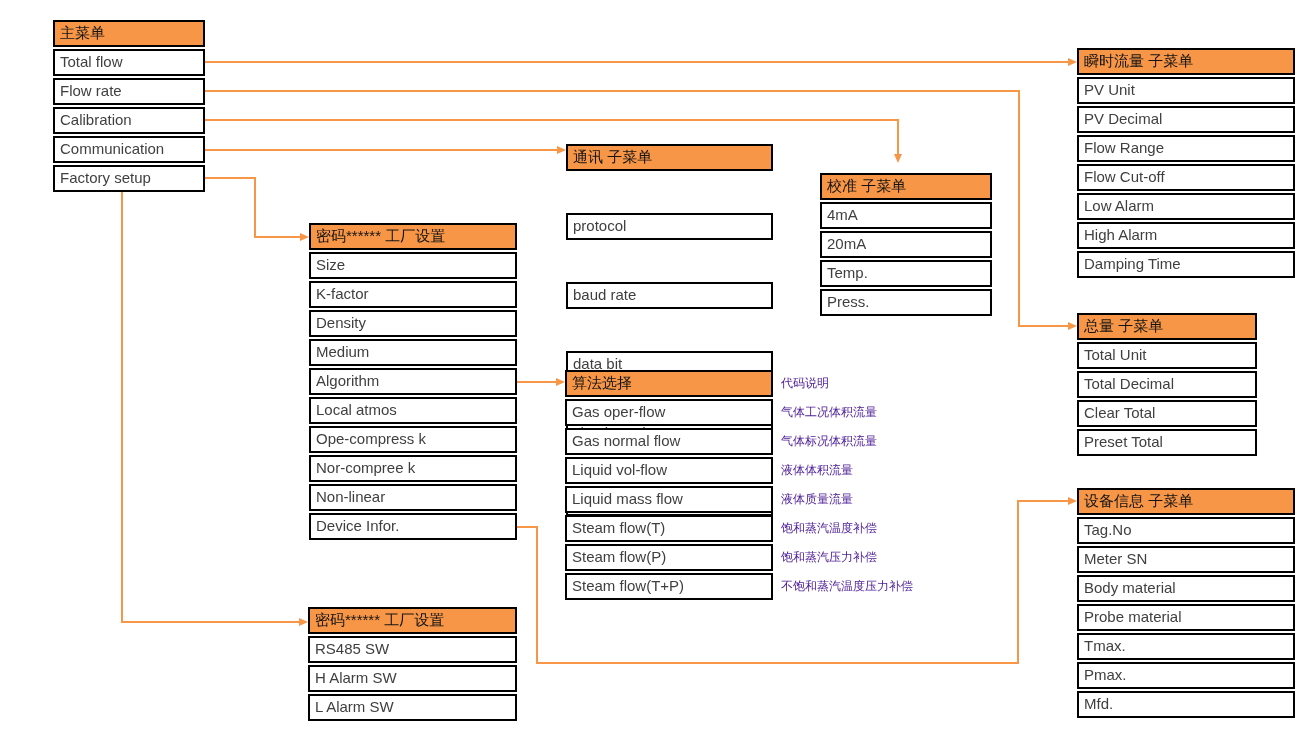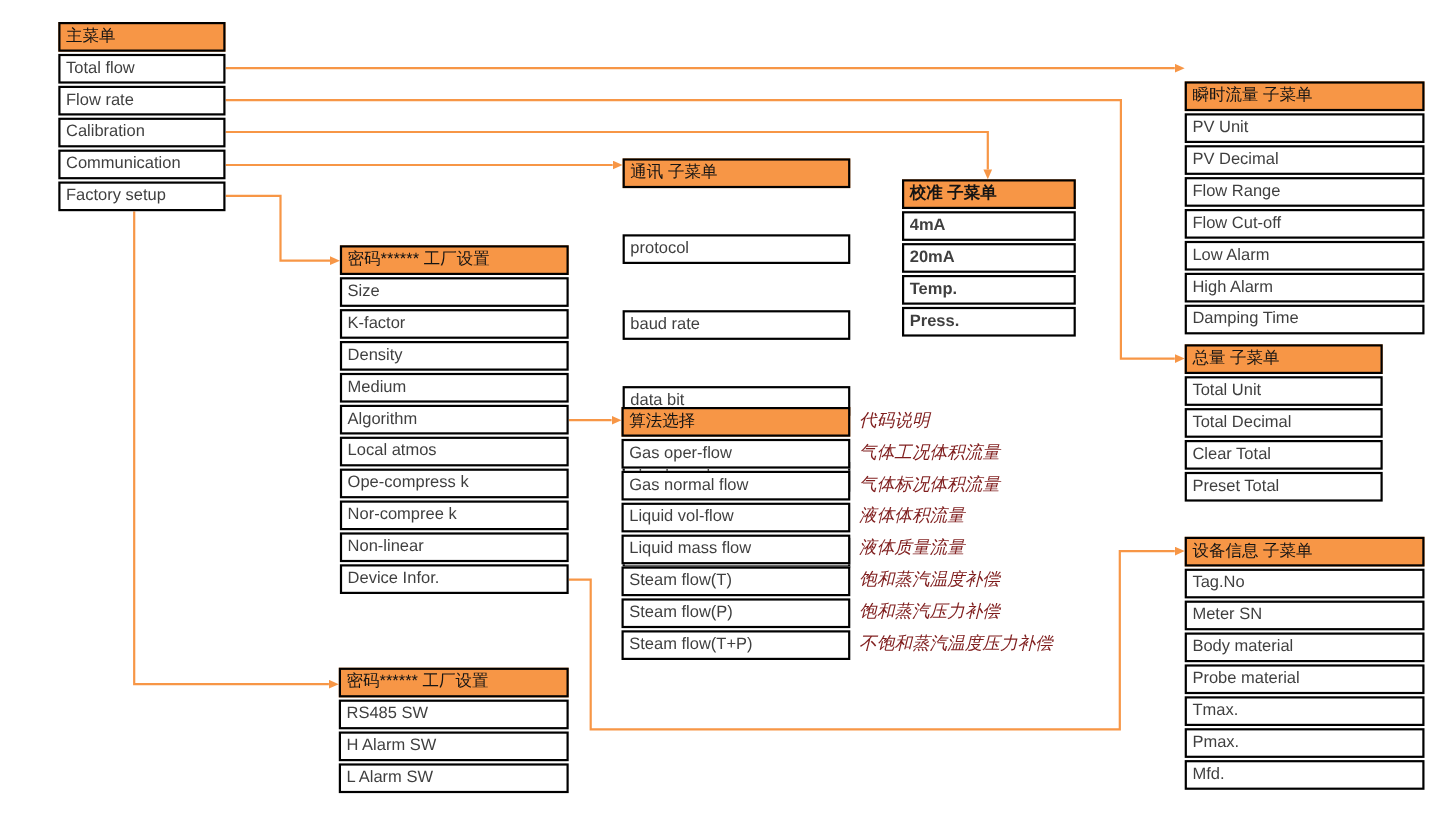--- a/index.html
+++ b/index.html
@@ -20,27 +20,27 @@
     height:27px;margin-bottom:2px;border:2px solid var(--border);
     background:#fff;color:var(--item-text);
     font-size:15px;line-height:22px;padding:0 3px 0 5px;
     white-space:nowrap;overflow:hidden;
   }
   .cell.header{background:var(--accent);color:var(--header-text);}
   #box-main    {left:53px;  top:20px;  width:152px;}
   #box-factory {left:309px; top:223px; width:208px;}
   #box-factory-sw{left:308px;top:607px;width:209px;}
   #box-comm    {left:566px; top:144px; width:207px;gap:40px;}
-  #box-calib   {left:820px; top:163px; width:158px;font-weight:bold;}
-  #box-instant {left:1077px;top:48px;  width:218px;margin-top:26px;}
+  #box-calib   {left:820px; top:173px; width:172px;}
+  #box-instant {left:1077px;top:48px;  width:218px;}
   #box-total   {left:1077px;top:313px; width:180px;}
   #box-device  {left:1077px;top:488px; width:218px;justify-content:center;}
   #box-algo    {left:565px; top:370px; width:208px;}
   #desc-col{position:absolute;left:781px;top:370px;width:360px;display:flex;flex-direction:column;}
-  .desc-line{height:27px;margin-bottom:2px;font-size:16px;line-height:26px;color:#7f1d1d;white-space:nowrap;font-style:italic;}
+  .desc-line{height:27px;margin-bottom:2px;font-size:12px;line-height:26px;color:#4c1d95;white-space:nowrap;}
   #connectors{position:absolute;left:0;top:0;}
   #connectors path.conn{stroke:var(--connector);stroke-width:2;fill:none;}
   #connectors marker path{fill:var(--connector);stroke:none;}
 </style>
 </head>
 <body>
 
 <div id="canvas">
 
   <svg id="connectors" width="1314" height="751">

